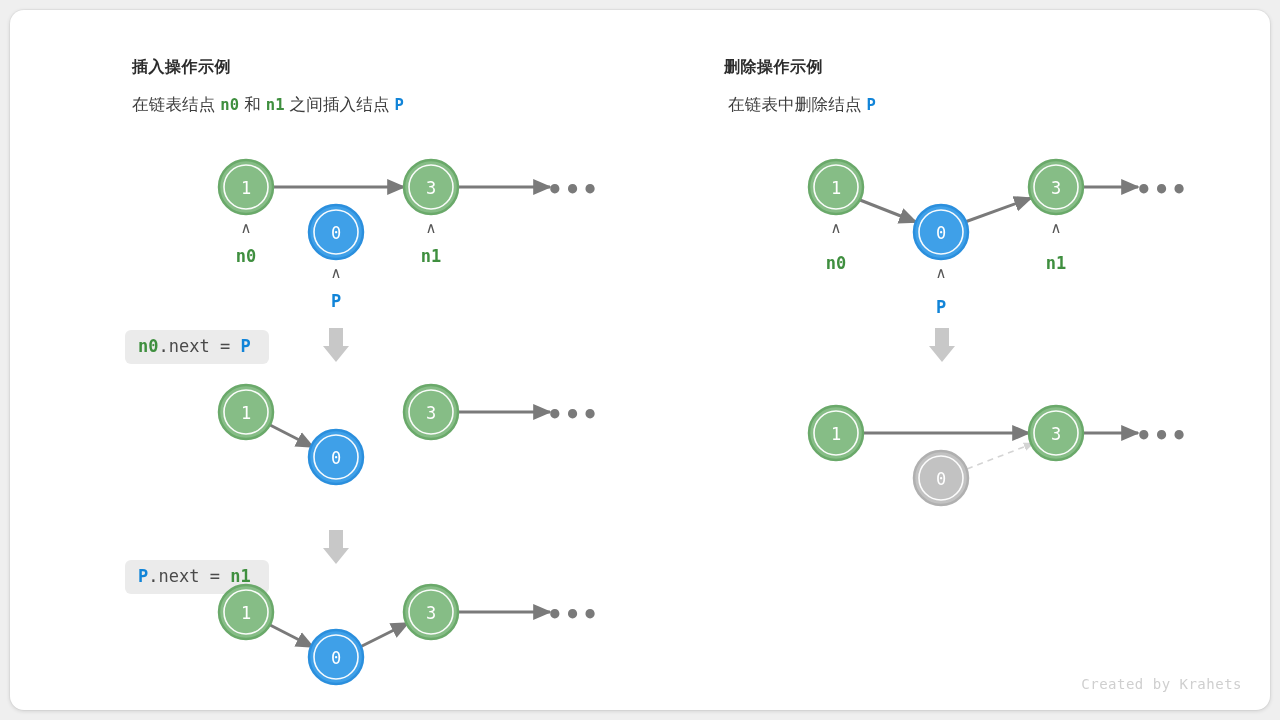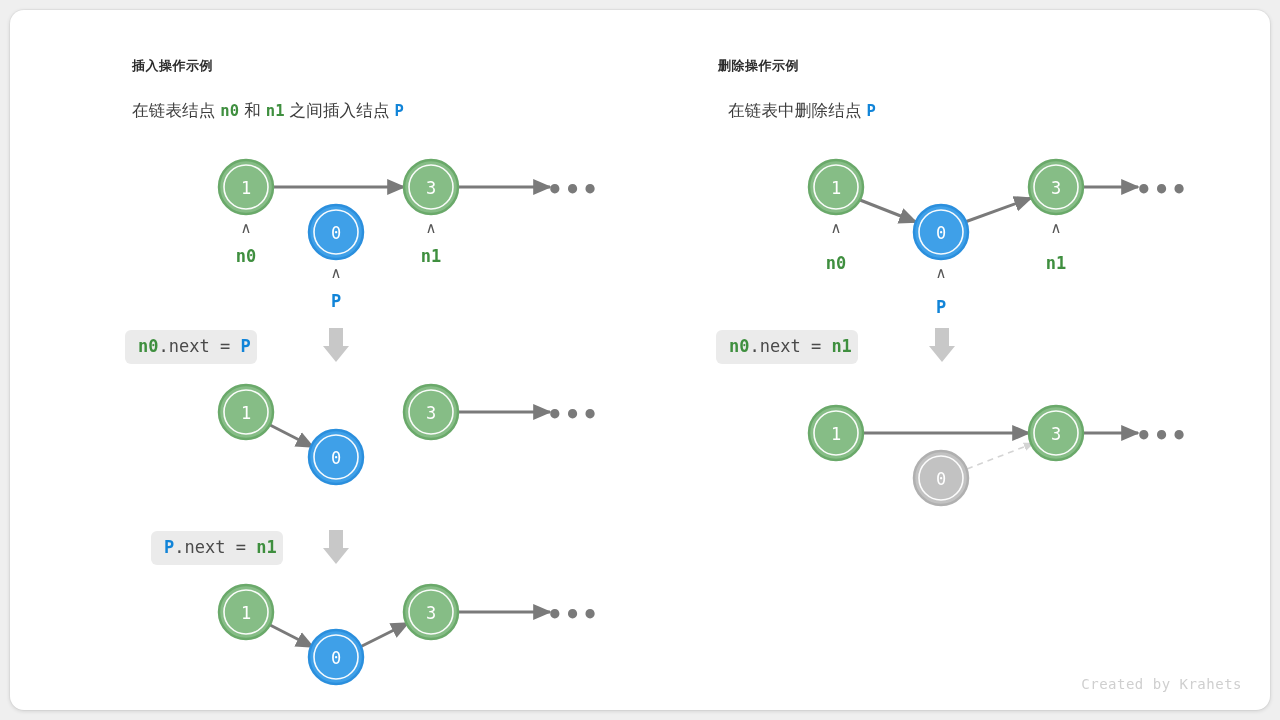--- a/index.html
+++ b/index.html
@@ -27,47 +27,46 @@
     border-radius: 14px;
     box-shadow: 0 1px 4px rgba(0,0,0,0.14), 0 0 0 1px rgba(0,0,0,0.03);
     overflow: hidden;
   }
   .panel { position: absolute; top: 0; height: 700px; }
   #panel-insert { left: 0px; width: 600px; }
   #panel-delete { left: 590px; width: 670px; }
 
   .panel-title {
     position: absolute;
-    font-size: 13px;
+    font-size: 16px;
     font-weight: bold;
     color: #2b2b2b;
     letter-spacing: 0.5px;
     white-space: nowrap;
   }
   .panel-subtitle {
     position: absolute;
     font-size: 16.5px;
     color: #3d3d3d;
     white-space: nowrap;
     letter-spacing: 0.2px;
-    margin-top: 6px;
   }
   .panel-subtitle .mono {
     font-family: "DejaVu Sans Mono", "Liberation Mono", monospace;
     font-weight: bold;
     font-size: 15.5px;
   }
   .grn { color: #3f8f3f; }
   .blu { color: #1184d8; }
 
   .codebox {
     position: absolute;
     background: #ebebeb;
     border-radius: 6px;
-    padding: 6px 6px 7px 13px;
+    padding: 6px 18px 7px 13px;
     font-family: "DejaVu Sans Mono", "Liberation Mono", monospace;
     font-size: 17px;
     font-weight: bold;
     color: #4a4a4a;
     white-space: nowrap;
     line-height: 1.25;
   }
   .codebox .op { color: #4a4a4a; font-weight: normal; }
 
   svg { position: absolute; left: 0; top: 0; overflow: visible; }
@@ -117,28 +116,27 @@
 <body>
 
 <div id="page">
   <div id="card">
 
     <div class="panel" id="panel-insert">
       <div class="panel-title" style="left:122px; top:47px;">插入操作示例</div>
       <div class="panel-subtitle" id="insert-subtitle" style="left:122px; top:84px;"><span>在链表结点 </span><span class="mono grn">n0</span><span> 和 </span><span class="mono grn">n1</span><span> 之间插入结点 </span><span class="mono blu">P</span></div>
 
       <div class="codebox" id="insert-code-1" style="left:115px; top:320px;"><span class="grn">n0</span><span class="op">.next = </span><span class="blu">P</span></div>
-      <div class="codebox" id="insert-code-2" style="left:115px; top:521px;margin-left:26px;"><span class="blu">P</span><span class="op">.next = </span><span class="grn">n1</span></div>
+      <div class="codebox" id="insert-code-2" style="left:115px; top:550px;"><span class="blu">P</span><span class="op">.next = </span><span class="grn">n1</span></div>
     </div>
 
     <div class="panel" id="panel-delete" style="left:590px;">
-      <div class="panel-title" style="left:118px; top:47px;text-align:right;">删除操作示例</div>
+      <div class="panel-title" style="left:124px; top:47px;text-align:right;">删除操作示例</div>
       <div class="panel-subtitle" id="delete-subtitle" style="left:128px; top:84px;"><span>在链表中删除结点 </span><span class="mono blu">P</span></div>
 
-      <div class="codebox" id="delete-code-1" style="left:116px; top:320px;"><span class="grn">n0</span><span class="op">.next = </span><span class="grn">n1</span></div>
     </div>
 
     <svg id="diagram-svg" width="1260" height="700">
       <defs>
         <marker id="arrowhead" markerWidth="7" markerHeight="7" refX="5.6" refY="3" orient="auto" markerUnits="strokeWidth">
           <path d="M0,0.3 L6.2,3 L0,5.7 z" fill="#7a7a7a"></path>
         </marker>
         <marker id="arrowhead-dashed" markerWidth="8" markerHeight="8" refX="6.4" refY="3.2" orient="auto" markerUnits="strokeWidth">
           <path d="M0,0.5 L6.8,3.2 L0,5.9 z" fill="#d4d4d4"></path>
         </marker>

